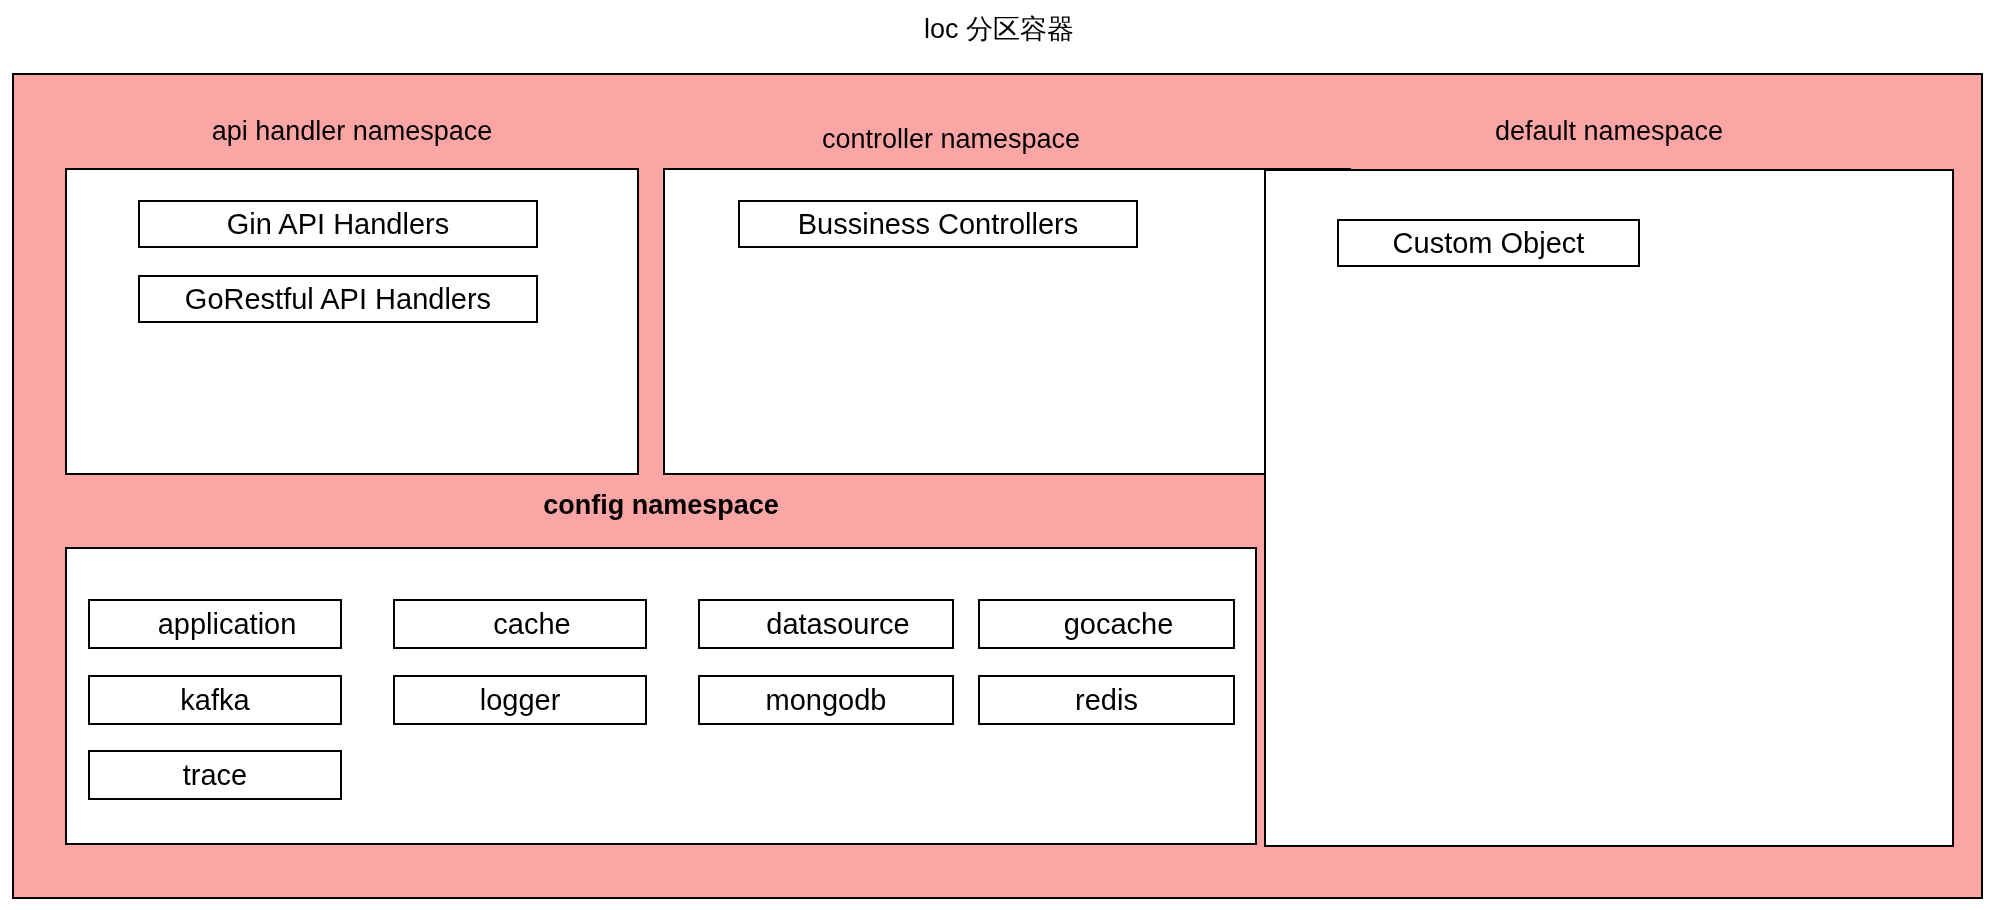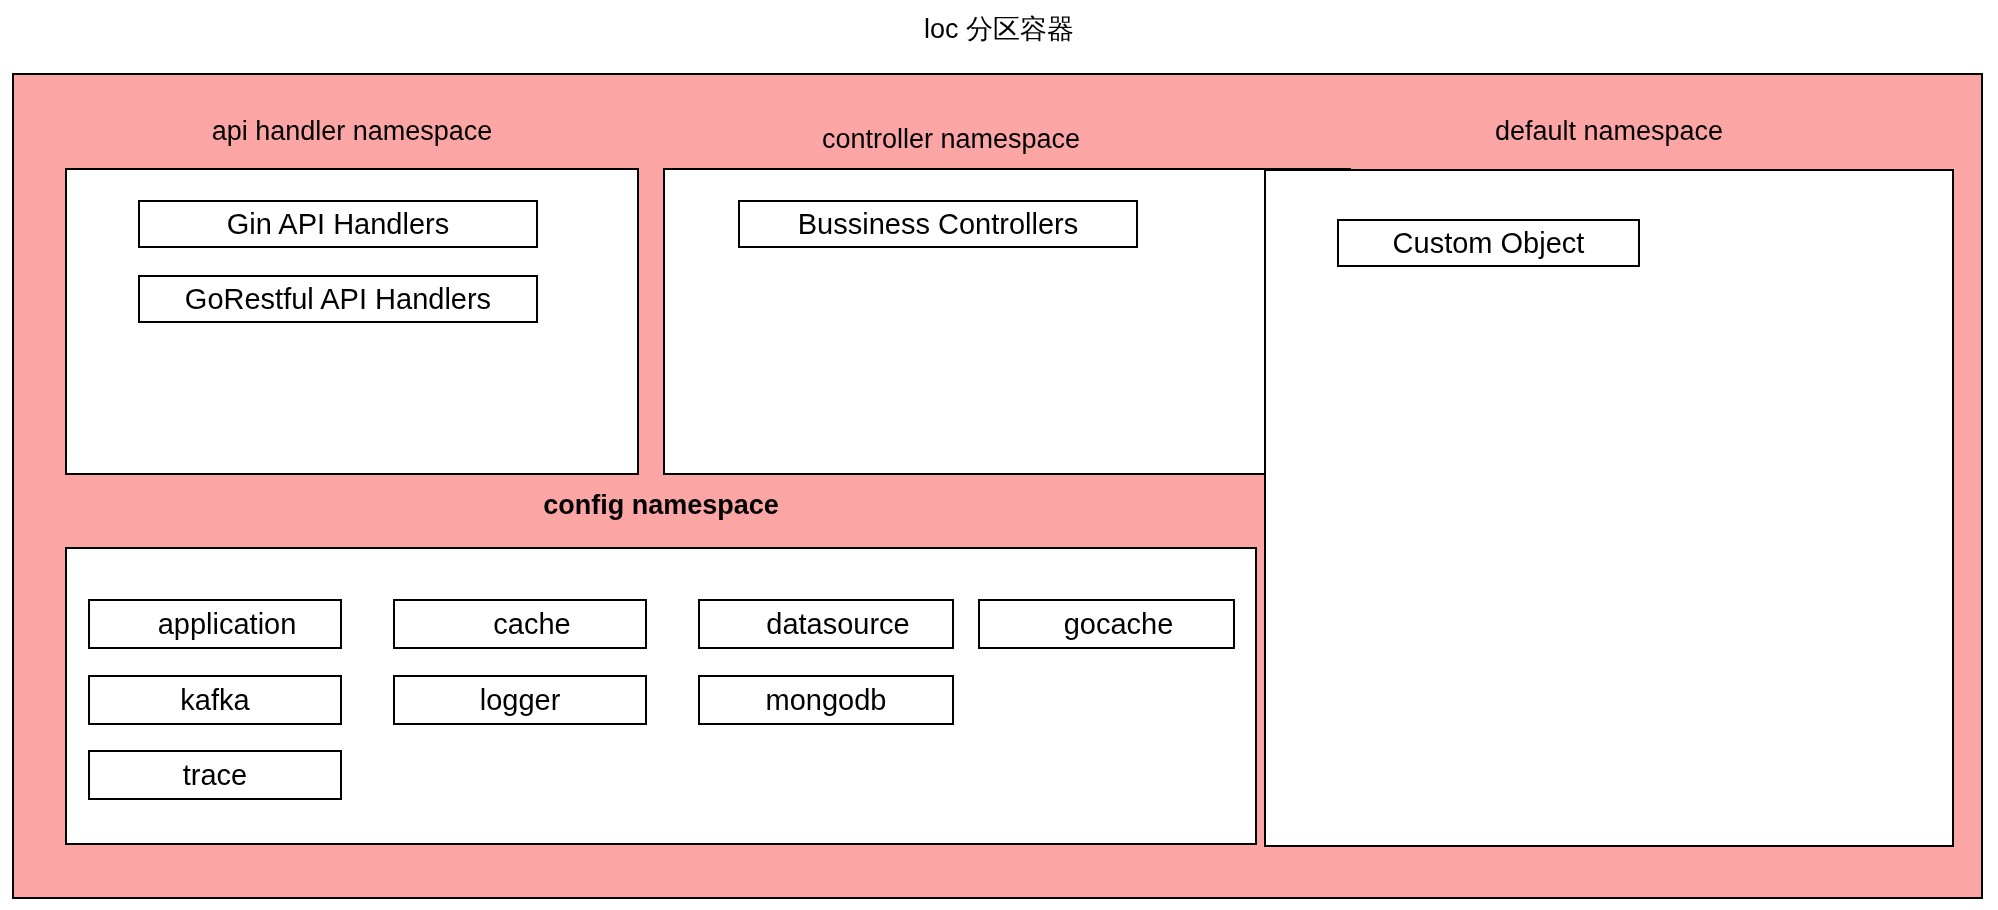--- a/index.html
+++ b/index.html
@@ -114,17 +114,18 @@
 
     <div class="ns-label label-config">config namespace</div>
     <div class="ns-box box-config">
       <div class="node cfg-r1 cfg-c1">application</div>
       <div class="node cfg-r1 cfg-c2">cache</div>
       <div class="node cfg-r1 cfg-c3">datasource</div>
       <div class="node cfg-r1 cfg-c4">gocache</div>
       <div class="node cfg-r2 cfg-c1">kafka</div>
       <div class="node cfg-r2 cfg-c2">logger</div>
       <div class="node cfg-r2 cfg-c3">mongodb</div>
+      <div class="node cfg-r2 cfg-c4">redis</div>
       <div class="node cfg-r3 cfg-c1">trace</div>
     </div>
 
   </div>
 </div>
 
 </body></html>

